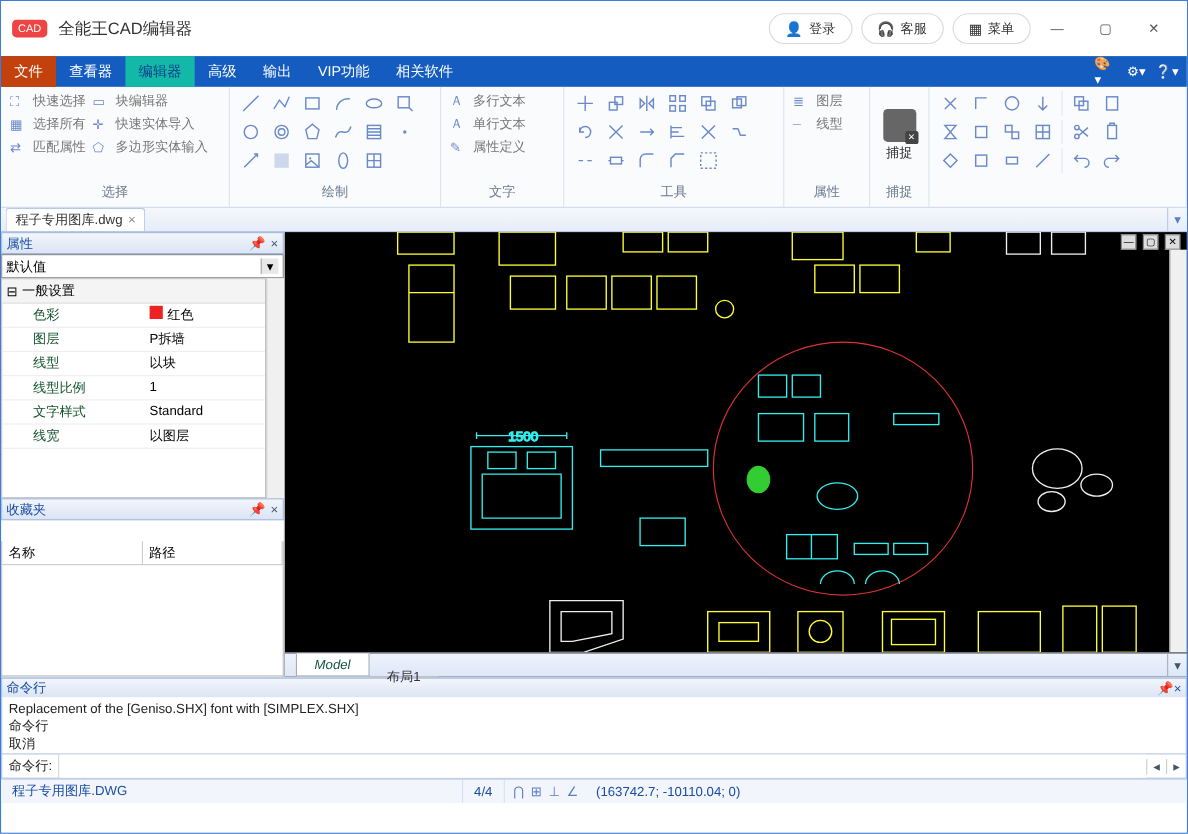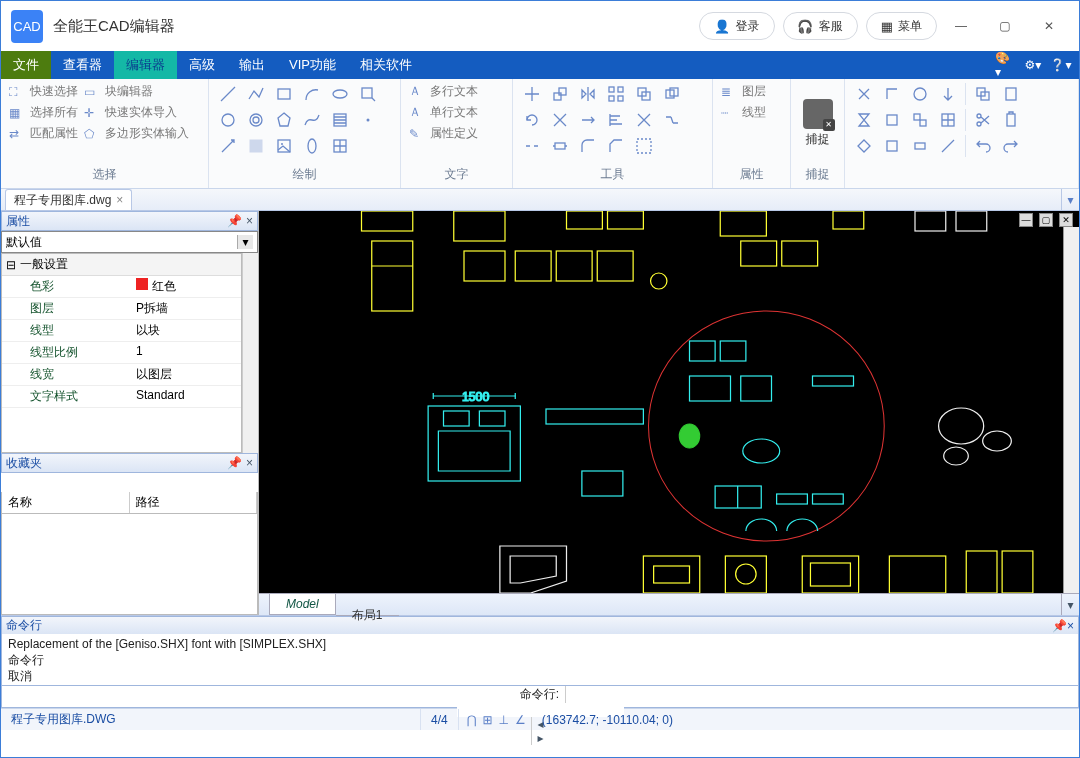--- a/index.html
+++ b/index.html
@@ -1,30 +1,30 @@
 <!DOCTYPE html>
 <html><head>
 <meta charset="utf-8">
 <style>
 * { margin: 0; padding: 0; box-sizing: border-box; font-family: "Microsoft YaHei", Arial, sans-serif; font-size: 12px; }
 body { width: 1080px; height: 758px; background: #fff; border: 1px solid #3b7dd8; overflow: hidden; }
 
 
 .title-bar { height: 50px; display: flex; align-items: center; padding: 0 10px; background: #fff; }
-.logo { width: 32px; height: 33px; background: #3b82f6; color: #fff; display: flex; align-items: center; justify-content: center; border-radius: 4px; font-size: 13px; margin-right: 10px; }
+.logo { width: 32px; height: 16px; background: #ef4444; color: #fff; display: flex; align-items: center; justify-content: center; border-radius: 4px; font-size: 10px; margin-right: 10px; }
 .title-text { font-size: 15px; color: #333; }
 .title-spacer { flex: 1; }
 .title-btn { height: 28px; padding: 0 14px; border: 1px solid #d5d9e0; border-radius: 14px; background: #fff; display: flex; align-items: center; gap: 5px; color: #333; cursor: pointer; margin-left: 8px; }
 .title-btn .icn { font-size: 13px; }
 .win-btn { width: 40px; height: 28px; display: flex; align-items: center; justify-content: center; color: #555; cursor: pointer; margin-left: 4px; }
 
 
 .menu-bar { height: 28px; background: #145cc0; display: flex; align-items: stretch; }
 .menu-item { padding: 0 12px; color: #fff; display: flex; align-items: center; cursor: pointer; font-size: 13px; }
-.menu-item.file { background: #4d7c0f; }
+.menu-item.file { background: #c2410c; }
 .menu-item.active { background: #14b8a6; color: #0b3f8f; }
 .menu-right { margin-left: auto; display: flex; align-items: center; gap: 8px; padding-right: 8px; color: #fff; }
 .menu-right .icn-btn { width: 20px; height: 20px; display:flex; align-items:center; justify-content:center; cursor:pointer; color:#fff; }
 
 
 .ribbon { height: 110px; background: #fafbfc; border-bottom: 1px solid #c9d6eb; display: flex; }
 .rib-group { border-right: 1px solid #dbe3f0; padding: 4px 8px 0 8px; display: flex; flex-direction: column; }
 .rib-rows { flex: 1; display: flex; flex-direction: column; gap: 4px; }
 .rib-row { display: flex; gap: 6px; align-items: center; }
 .rib-tool { width: 22px; height: 22px; display: flex; align-items: center; justify-content: center; color: #6a89c9; cursor: pointer; }
@@ -75,21 +75,21 @@
 .layout-tab { padding: 0 16px; display: flex; align-items: center; border: 1px solid #aab; border-top: none; background: #fff; font-style: italic; color: #154; cursor:pointer;}
 .layout-tab + .layout-tab { border-left: none; font-style: normal; color: #333; margin-top: 21px;}
 .layout-tabs .dd { margin-left:auto; width:18px; display:flex; align-items:center; justify-content:center; color:#456; cursor:pointer; border-left:1px solid #aab;}
 
 
 .cmd-block { border-top: 1px solid #b8c8e6; }
 .cmd-log { height: 52px; background: #fff; padding: 2px 6px; font-size: 12px; color: #222; border:1px solid #9fb6dd; border-top:none; overflow:hidden;}
 .cmd-log div { line-height: 16px; white-space: nowrap; }
 .cmd-header { height: 18px; background: linear-gradient(#f2f5fb,#dbe5f5); border: 1px solid #9fb6dd; border-bottom:none; display:flex; align-items:center; padding:0 4px; color:#1a4da3;}
 .cmd-header .spacer{flex:1;}
-.cmd-input { height: 22px; display: flex; align-items: center; border: 1px solid #9fb6dd; border-top:none; background:#fff;flex-direction:column;}
+.cmd-input { height: 22px; display: flex; align-items: center; border: 1px solid #9fb6dd; border-top:none; background:#fff;}
 .cmd-input .lbl { padding: 0 6px; color: #222; border-right:1px solid #ccc; height:100%; display:flex; align-items:center;}
 .cmd-input input { flex: 1; border: none; outline: none; padding: 0 6px; height:100%; }
 .cmd-input .side { width:18px; display:flex; align-items:center; justify-content:center; color:#456; border-left:1px solid #ccc; cursor:pointer;}
 
 
 .status { height: 22px; background: #f2f5fb; border-top: 1px solid #c9d6eb; display: flex; align-items: center; color: #1a4da3; font-size: 12px;}
 .status .cell { padding: 0 10px; border-right: 1px solid #d8e1f1; height:100%; display:flex; align-items:center; gap:6px;}
 .status .cell.first { width: 420px; white-space:nowrap; overflow:hidden;}
 .status .icons { display:flex; gap:6px; color:#5a7fc7; padding:0 8px;}
 .status .icons span{cursor:pointer;}
@@ -595,29 +595,29 @@
                 <span>以块</span>
               </div>
             </div>
             <div class="prop-row">
               <div class="k">线型比例</div>
               <div class="v">
                 <span>1</span>
               </div>
             </div>
             <div class="prop-row">
+              <div class="k">文字样式</div>
+              <div class="v">
+                <span>Standard</span>
+              </div>
+            </div>
+            <div class="prop-row">
               <div class="k">线宽</div>
               <div class="v">
                 <span>以图层</span>
-              </div>
-            </div>
-            <div class="prop-row">
-              <div class="k">文字样式</div>
-              <div class="v">
-                <span>Standard</span>
               </div>
             </div>
           </div>
       </div>
       <div class="left-scroll"></div>
     </div>
 
     <div class="panel-header">
       <span>收藏夹</span>
       <span class="spacer"></span>

